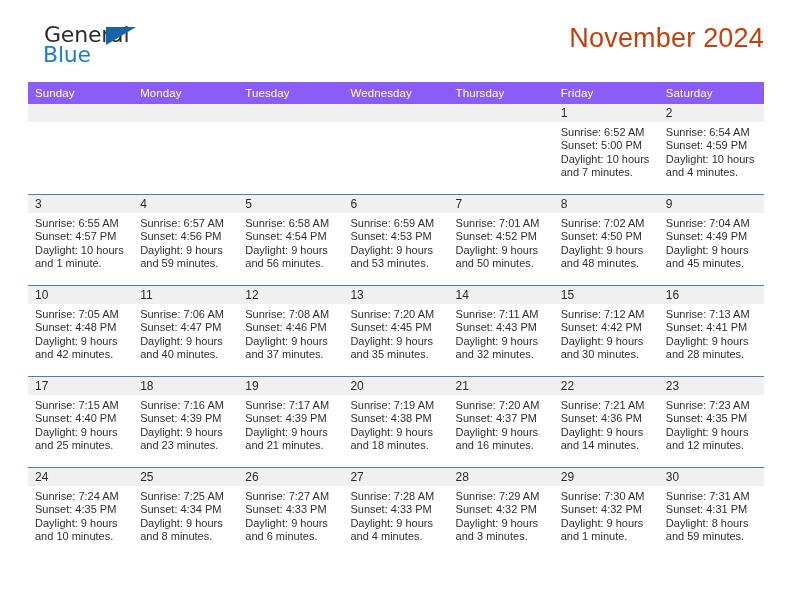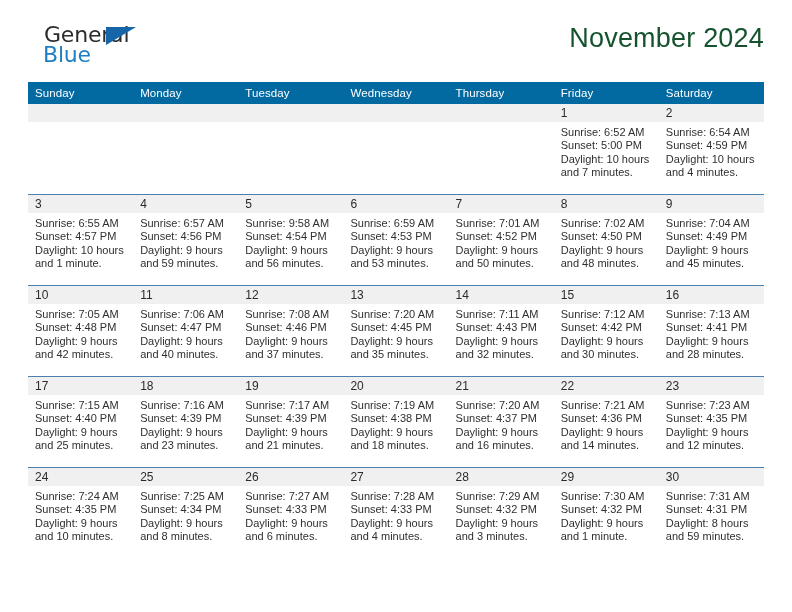--- a/index.html
+++ b/index.html
@@ -68,42 +68,42 @@
     border-bottom: 18px solid transparent;
   }
 
   .titles {
     text-align: right;
     padding-top: 0px;
   }
   .cal-title {
     font-size: 27px;
     font-weight: normal;
-    color: #14532d;
+    color: #c2410c;
     line-height: 1.1;
     margin: 0;
     letter-spacing: 0.2px;
   }
   .cal-subtitle {
     font-size: 14.5px;
     color: #2a2a2a;
     margin-top: 9px;
     letter-spacing: 0.1px;
   }
 
   
   .calendar {
     width: 736px;
     border-collapse: collapse;
     table-layout: fixed;
     margin-top: 8px;
   }
 
   .calendar th {
-    background: #0369a1;
+    background: #8b5cf6;
     color: #ffffff;
     font-size: 11.5px;
     font-weight: normal;
     text-align: left;
     padding: 5px 0 5px 7px;
     height: 19px;
     box-sizing: border-box;
     letter-spacing: 0.1px;
   }
 
@@ -251,21 +251,21 @@
                 <div>Sunrise: 6:57 AM</div>
                 <div>Sunset: 4:56 PM</div>
                 <div class="daylight">Daylight: 9 hours and 59 minutes.</div>
               </div>
             </div>
           </td>
           <td>
             <div class="cell-inner">
               <div class="daynum-band">5</div>
               <div class="cell-body">
-                <div>Sunrise: 9:58 AM</div>
+                <div>Sunrise: 6:58 AM</div>
                 <div>Sunset: 4:54 PM</div>
                 <div class="daylight">Daylight: 9 hours and 56 minutes.</div>
               </div>
             </div>
           </td>
           <td>
             <div class="cell-inner">
               <div class="daynum-band">6</div>
               <div class="cell-body">
                 <div>Sunrise: 6:59 AM</div>

